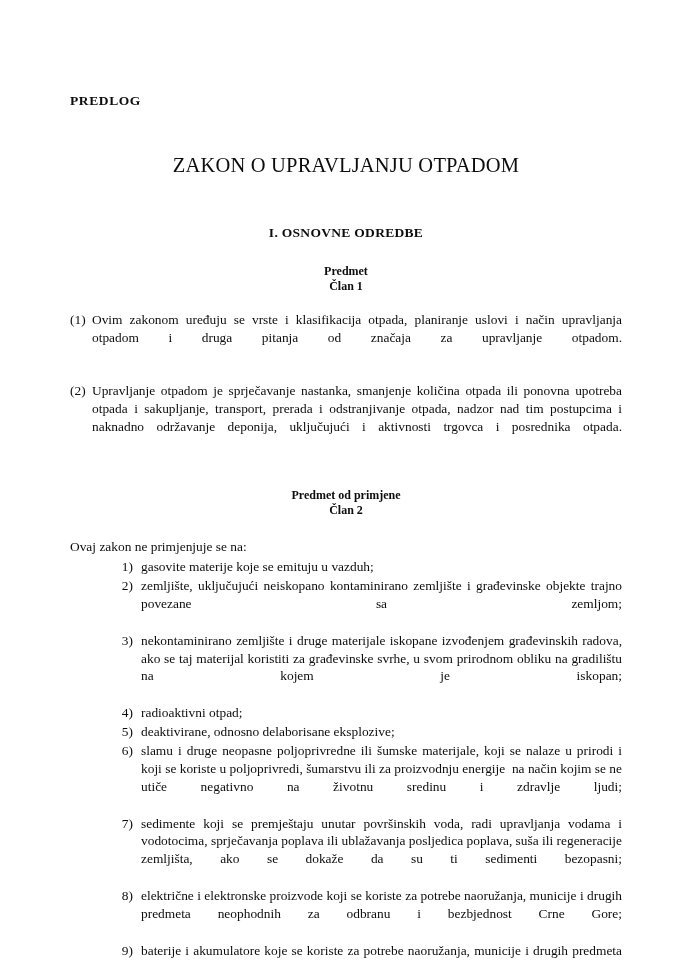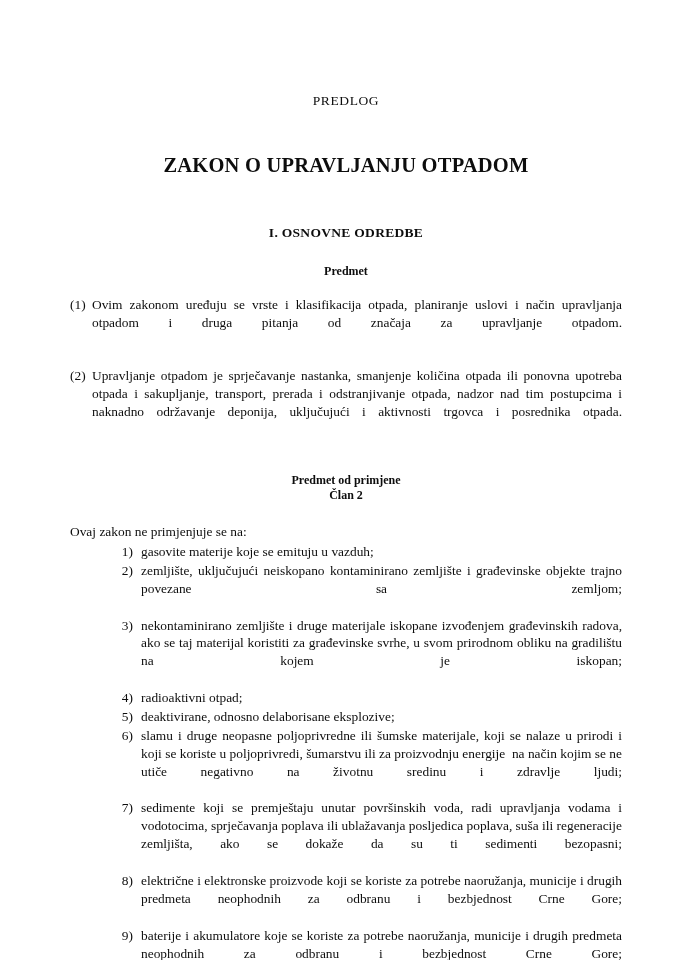--- a/index.html
+++ b/index.html
@@ -26,31 +26,31 @@
   .content {
     position: absolute;
     left: 70px;
     top: 0;
     width: 552px;
   }
 
   
   .doc-header {
     margin-top: 93px;
-    text-align: center;
-    font-weight: normal;
+    text-align: left;
+    font-weight: bold;
     font-size: 13.5px;
     letter-spacing: .6px;
   }
 
   
   .doc-title {
     margin-top: 45px;
     text-align: center;
-    font-weight: bold;
+    font-weight: normal;
     font-size: 20.5px;
     letter-spacing: .2px;
   }
 
   
   .section-heading {
     margin-top: 48px;
     text-align: center;
     font-weight: bold;
     font-size: 13.5px;
@@ -150,20 +150,21 @@
   <div class="content">
 
     <div class="doc-header">PREDLOG</div>
 
     <h1 class="doc-title">ZAKON O UPRAVLJANJU OTPADOM</h1>
 
     <div class="section-heading">I.  OSNOVNE  ODREDBE</div>
 
     <div class="article-group">
       <div>Predmet</div>
+      <div>Član 1</div>
     </div>
 
     <div class="para">
       <span class="marker">(1)</span>
       <span class="ptext">Ovim zakonom uređuju se vrste i klasifikacija otpada, planiranje uslovi i način upravljanja otpadom i druga pitanja od značaja za upravljanje otpadom.</span>
     </div>
 
     <div class="para">
       <span class="marker">(2)</span>
       <span class="ptext">Upravljanje otpadom je sprječavanje nastanka, smanjenje količina otpada ili ponovna upotreba otpada i sakupljanje, transport, prerada i odstranjivanje otpada, nadzor nad tim postupcima i naknadno održavanje deponija, uključujući i aktivnosti trgovca i posrednika otpada.</span>

